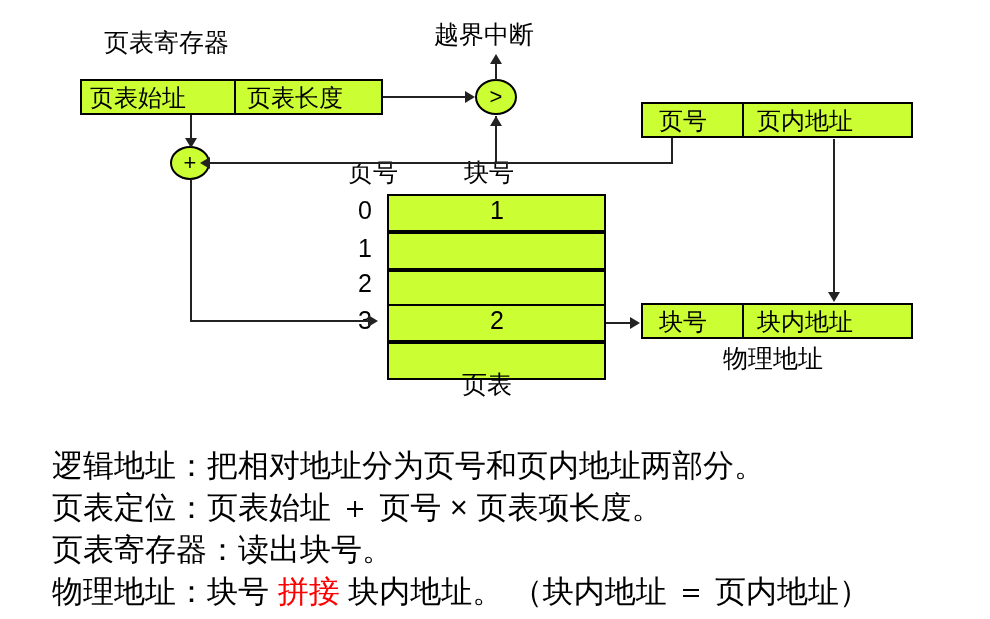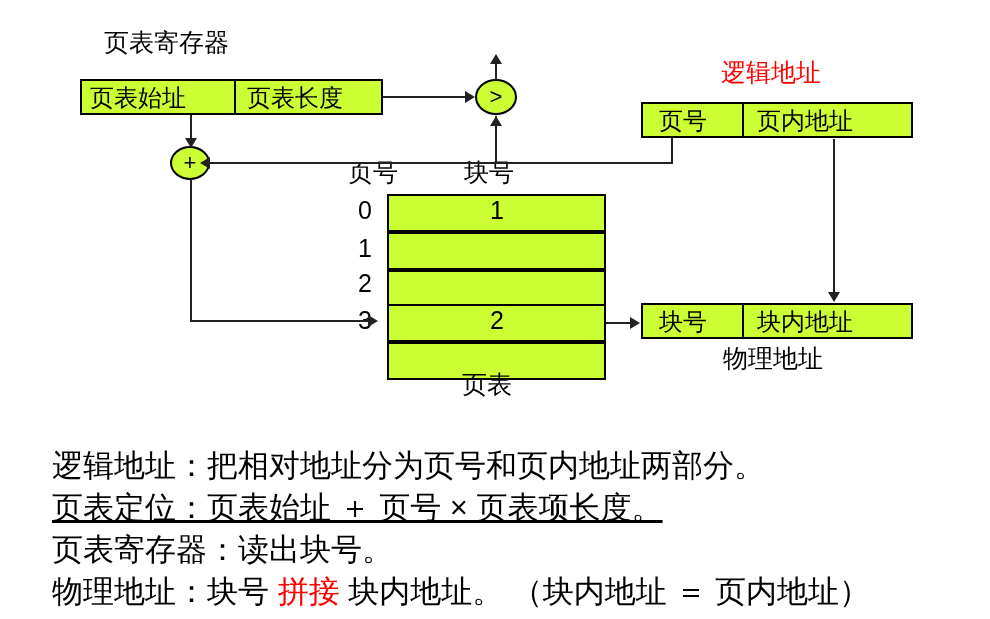--- a/index.html
+++ b/index.html
@@ -117,22 +117,22 @@
   }
   .caption .hl { color: #ff0000; }
 </style>
 </head>
 <body>
 
 <div id="stage">
 
   <div class="abs lbl" style="left:104px; top:30px;">页表寄存器</div>
 
-
-  <div class="abs lbl-red" style="left:721px; top:60px;">逻辑地址</div>
+  <div class="abs lbl" style="left:434px; top:22px;">越界中断</div>
+
 
   <div class="abs box-plain" style="left:80px; top:79px; width:303px; height:36px;padding-left:37px;">
     <div class="divider" style="left:152px;"></div>
     <div class="abs lbl" style="left:8px; top:5px; font-size:24px;">页表始址</div>
     <div class="abs lbl" style="left:165px; top:5px; font-size:24px;">页表长度</div>
   </div>
 
   <div class="abs box-plain" style="left:641px; top:102px; width:272px; height:36px;">
     <div class="divider" style="left:99px;"></div>
     <div class="abs lbl" style="left:16px; top:5px; font-size:24px;">页号</div>
@@ -195,21 +195,21 @@
   <div class="hline" style="left:606px; top:322px; width:27px;"></div>
   <div class="arrow-r" style="left:630px; top:317px;"></div>
 
   <div class="vline" style="left:833px; top:139px; height:154px;"></div>
   <div class="arrow-d" style="left:828px; top:292px;"></div>
 
 
   <div class="caption" style="left:52px; top:450px;">
     <span>逻辑地址：</span><span>把相对地址分为页号和页内地址两部分。</span>
   </div>
-  <div class="caption" style="left:52px; top:492px;text-decoration:underline;">
+  <div class="caption" style="left:52px; top:492px;">
     <span>页表定位：</span><span>页表始址 ＋ 页号 × 页表项长度。</span>
   </div>
   <div class="caption" style="left:52px; top:534px;">
     <span>页表寄存器：</span><span>读出块号。</span>
   </div>
   <div class="caption" style="left:52px; top:576px;">
     <span>物理地址：</span><span>块号 </span><span class="hl">拼接</span><span> 块内地址。 （块内地址 ＝ 页内地址）</span>
   </div>
 
 </div>

